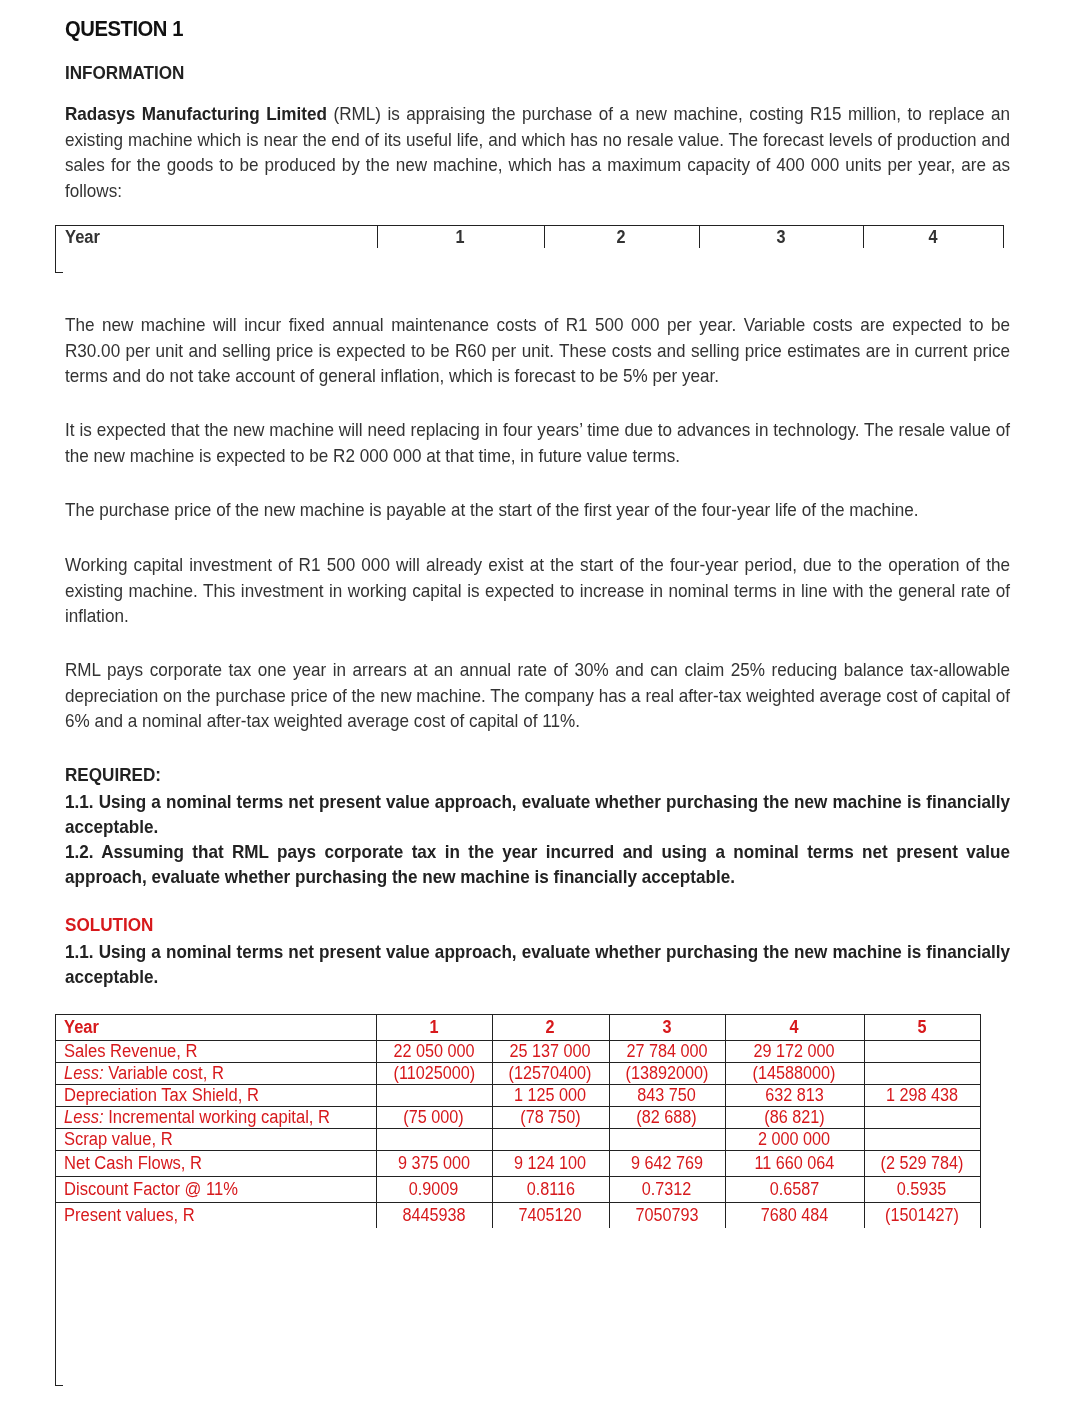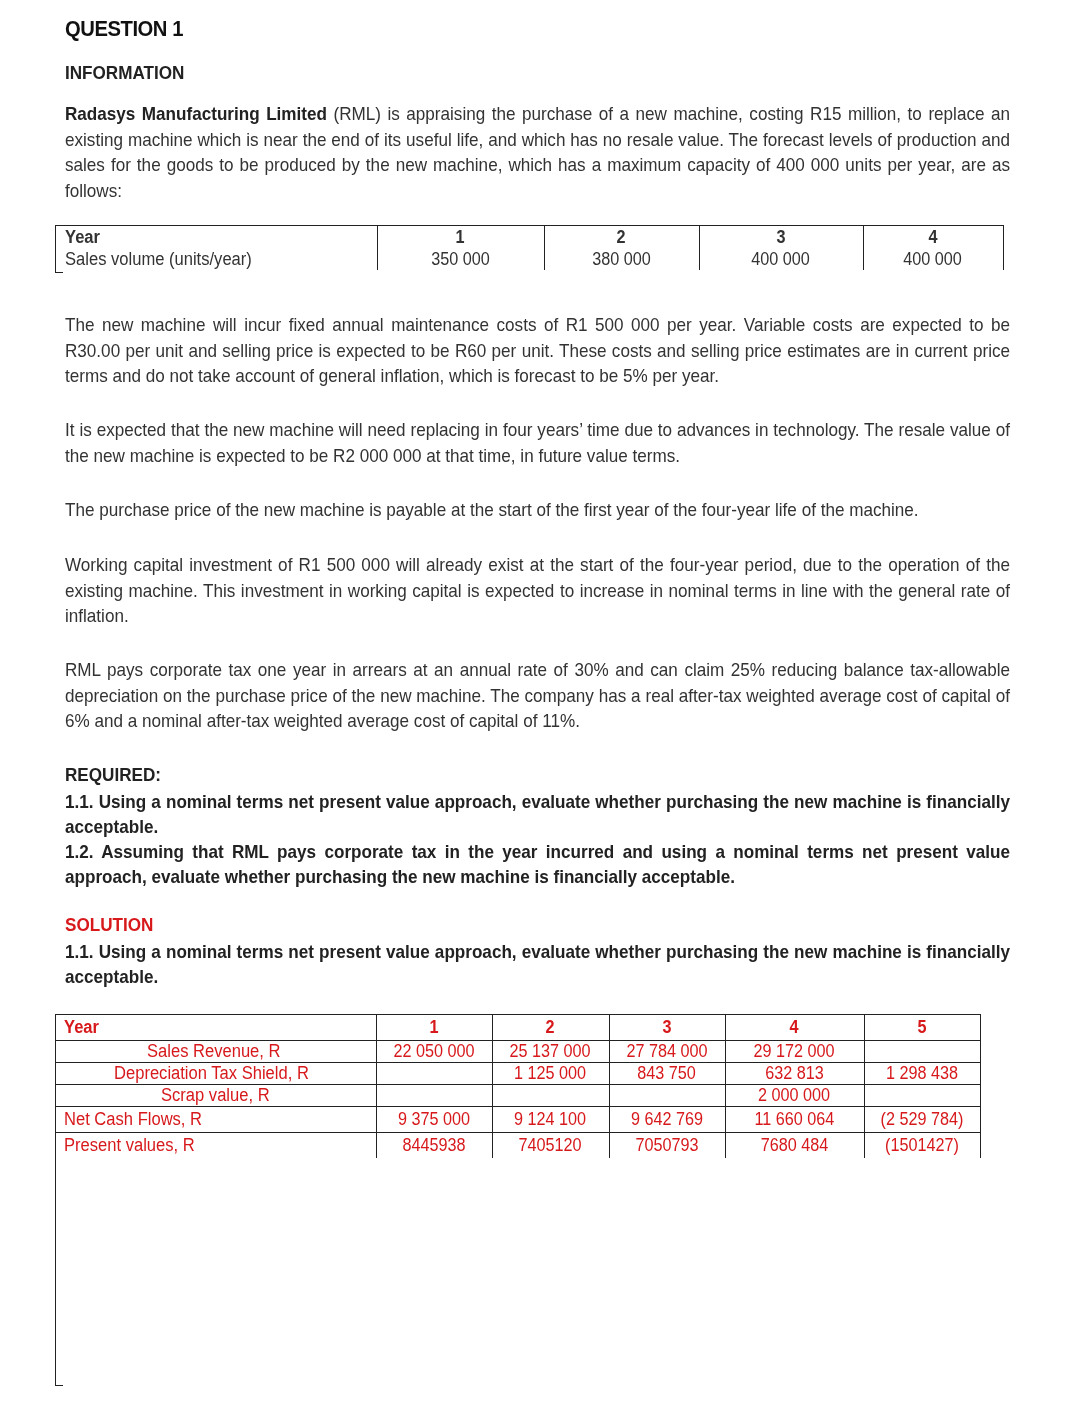--- a/index.html
+++ b/index.html
@@ -131,21 +131,21 @@
       height: 25px;
       padding: 0 0 0 9px;
       border: 1.2px solid #222;
       white-space: nowrap;
       color: #d7191c;
     }
     .sol-table td.num { text-align: center; padding: 0; }
     .sol-table tr.head td { font-weight: bold; }
     .sol-table tr:last-child td { border-bottom: none; }
     .sol-table td.first { border-left: none; }
-    .sol-table tr.compact td { line-height: 21px; height: 21px; text-align: center; }
+    .sol-table tr.compact td { line-height: 21px; height: 21px; }
     .sol-table i { font-style: italic; }
     .label-text { display: inline-block; transform: scaleX(0.92); transform-origin: left; }
     .num-text { display: inline-block; transform: scaleX(0.9); }
   </style>
 </head>
 <body>
 
 <div class="page">
   <div class="h-question">QUESTION 1</div>
   <div class="h-info">INFORMATION</div>
@@ -174,27 +174,20 @@
       <col style="width:164px">
       <col style="width:140px">
   </colgroup>
   <tbody>
       <tr class="head">
     <td class="first"><span class="label-text">Year</span></td>
     <td class="num"><span class="num-text">1</span></td>
     <td class="num"><span class="num-text">2</span></td>
     <td class="num"><span class="num-text">3</span></td>
     <td class="num last"><span class="num-text">4</span></td>
-  </tr>
-  <tr>
-    <td class="first"><span class="label-text">Sales volume (units/year)</span></td>
-    <td class="num"><span class="num-text">350 000</span></td>
-    <td class="num"><span class="num-text">380 000</span></td>
-    <td class="num"><span class="num-text">400 000</span></td>
-    <td class="num last"><span class="num-text">400 000</span></td>
   </tr>
 </tbody>
   </table>
 <div class="tick" style="left:55px; top:225px; width:1px; height:47px;"></div>
 <div class="tick" style="left:55px; top:272px;"></div>
 
 <table class="sol-table" id="sol-table">
   <colgroup>
     <col style="width:321px">
       <col style="width:116px">
@@ -214,44 +207,68 @@
       </tr>
       <tr class="compact">
         <td class="first"><span class="label-text"><i></i><span>Sales Revenue, R</span></span></td>
         <td class="num"><span class="num-text">22 050 000</span></td>
         <td class="num"><span class="num-text">25 137 000</span></td>
         <td class="num"><span class="num-text">27 784 000</span></td>
         <td class="num"><span class="num-text">29 172 000</span></td>
         <td class="num"><span class="num-text"></span></td>
       </tr>
       <tr class="compact">
+        <td class="first"><span class="label-text"><i>Less:</i><span> Variable cost, R</span></span></td>
+        <td class="num"><span class="num-text">(11025000)</span></td>
+        <td class="num"><span class="num-text">(12570400)</span></td>
+        <td class="num"><span class="num-text">(13892000)</span></td>
+        <td class="num"><span class="num-text">(14588000)</span></td>
+        <td class="num"><span class="num-text"></span></td>
+      </tr>
+      <tr class="compact">
         <td class="first"><span class="label-text"><i></i><span>Depreciation Tax Shield, R</span></span></td>
         <td class="num"><span class="num-text"></span></td>
         <td class="num"><span class="num-text">1 125 000</span></td>
         <td class="num"><span class="num-text">843 750</span></td>
         <td class="num"><span class="num-text">632 813</span></td>
         <td class="num"><span class="num-text">1 298 438</span></td>
+      </tr>
+      <tr class="compact">
+        <td class="first"><span class="label-text"><i>Less:</i><span> Incremental working capital, R</span></span></td>
+        <td class="num"><span class="num-text">(75 000)</span></td>
+        <td class="num"><span class="num-text">(78 750)</span></td>
+        <td class="num"><span class="num-text">(82 688)</span></td>
+        <td class="num"><span class="num-text">(86 821)</span></td>
+        <td class="num"><span class="num-text"></span></td>
       </tr>
       <tr class="compact">
         <td class="first"><span class="label-text"><i></i><span>Scrap value, R</span></span></td>
         <td class="num"><span class="num-text"></span></td>
         <td class="num"><span class="num-text"></span></td>
         <td class="num"><span class="num-text"></span></td>
         <td class="num"><span class="num-text">2 000 000</span></td>
         <td class="num"><span class="num-text"></span></td>
       </tr>
       <tr>
         <td class="first"><span class="label-text"><i></i><span>Net Cash Flows, R</span></span></td>
         <td class="num"><span class="num-text">9 375 000</span></td>
         <td class="num"><span class="num-text">9 124 100</span></td>
         <td class="num"><span class="num-text">9 642 769</span></td>
         <td class="num"><span class="num-text">11 660 064</span></td>
         <td class="num"><span class="num-text">(2 529 784)</span></td>
       </tr>
       <tr>
+        <td class="first"><span class="label-text"><i></i><span>Discount Factor @ 11%</span></span></td>
+        <td class="num"><span class="num-text">0.9009</span></td>
+        <td class="num"><span class="num-text">0.8116</span></td>
+        <td class="num"><span class="num-text">0.7312</span></td>
+        <td class="num"><span class="num-text">0.6587</span></td>
+        <td class="num"><span class="num-text">0.5935</span></td>
+      </tr>
+      <tr>
         <td class="first"><span class="label-text"><i></i><span>Present values, R</span></span></td>
         <td class="num"><span class="num-text">8445938</span></td>
         <td class="num"><span class="num-text">7405120</span></td>
         <td class="num"><span class="num-text">7050793</span></td>
         <td class="num"><span class="num-text">7680 484</span></td>
         <td class="num"><span class="num-text">(1501427)</span></td>
       </tr>
     </tbody>
 </table>
 <div class="tick" style="left:55px; top:1014px; width:1px; height:372px;"></div>

